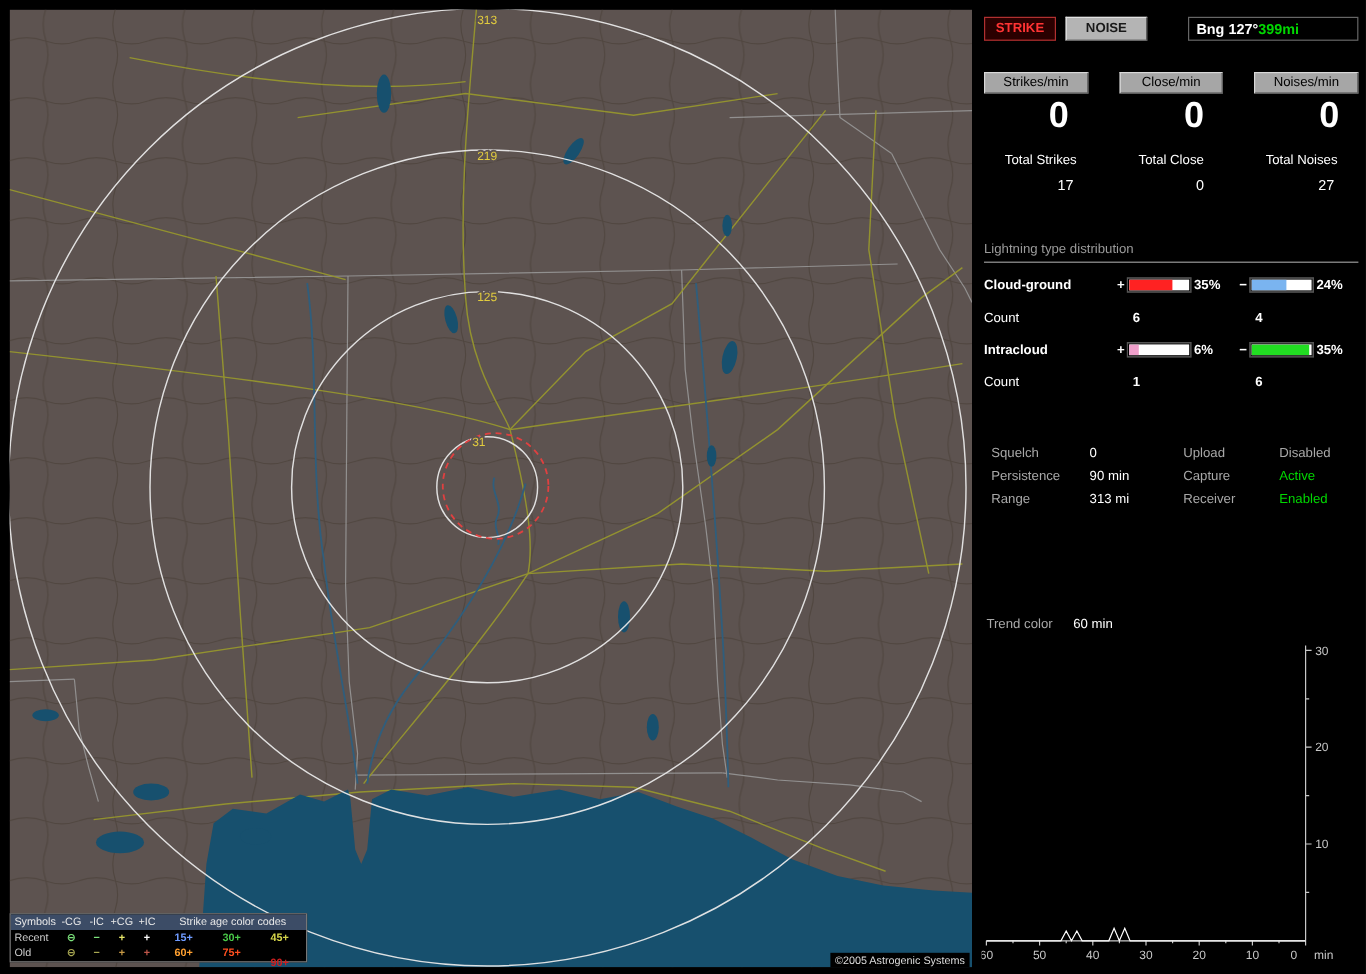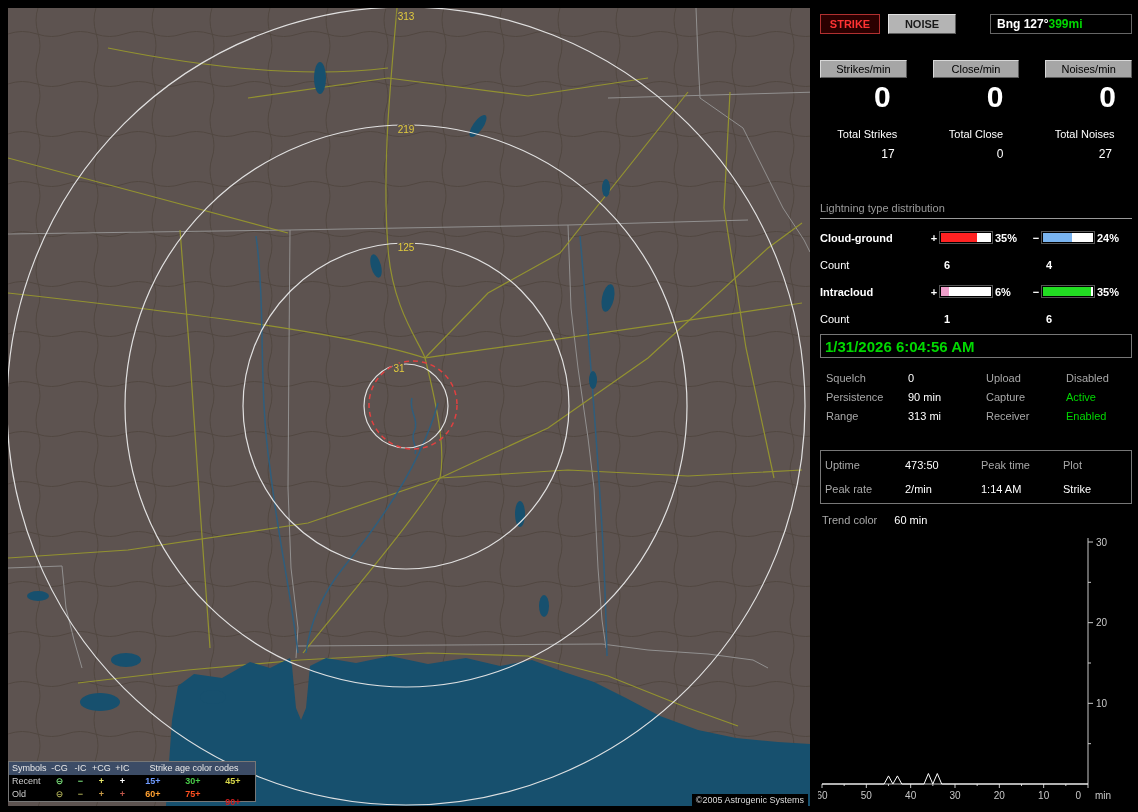--- a/index.html
+++ b/index.html
@@ -289,50 +289,38 @@
           </span>
         <span class="pct">35%</span>
       </div>
       <div class="dist-row">
         <span class="dlabel">Count</span>
         <span class="cnt">1</span>
         <span class="cnt">6</span>
       </div>
     </div>
 
-    <div class="datetime">1/31/2026 6:04:56 AM</div>
 
     <div class="settings-grid">
       <span class="gray">Squelch</span>
       <span>0</span>
       <span class="gray">Upload</span>
       <span class="gray">Disabled</span>
 
       <span class="gray">Persistence</span>
       <span>90 min</span>
       <span class="gray">Capture</span>
       <span class="green">Active</span>
 
       <span class="gray">Range</span>
       <span>313 mi</span>
       <span class="gray">Receiver</span>
       <span class="green">Enabled</span>
     </div>
 
-    <div class="uptime-box">
-      <span class="gray">Uptime</span>
-      <span>473:50</span>
-      <span class="gray">Peak time</span>
-      <span class="gray">Plot</span>
-
-      <span class="gray">Peak rate</span>
-      <span>2/min</span>
-      <span>1:14 AM</span>
-      <span>Strike</span>
-    </div>
 
     <div class="trend-row">
       <span class="gray">Trend color</span>
       <span class="win">60 min</span>
     </div>
 
     <svg id="trend-svg" width="312" height="272" viewBox="0 0 312 272">
         <line x1="270" y1="4" x2="270" y2="250" class="axis"></line>
         <line x1="4" y1="250" x2="270" y2="250" class="axis"></line>
         <line x1="270" y1="209.66666666666669" x2="273" y2="209.66666666666669" class="axis"></line>

